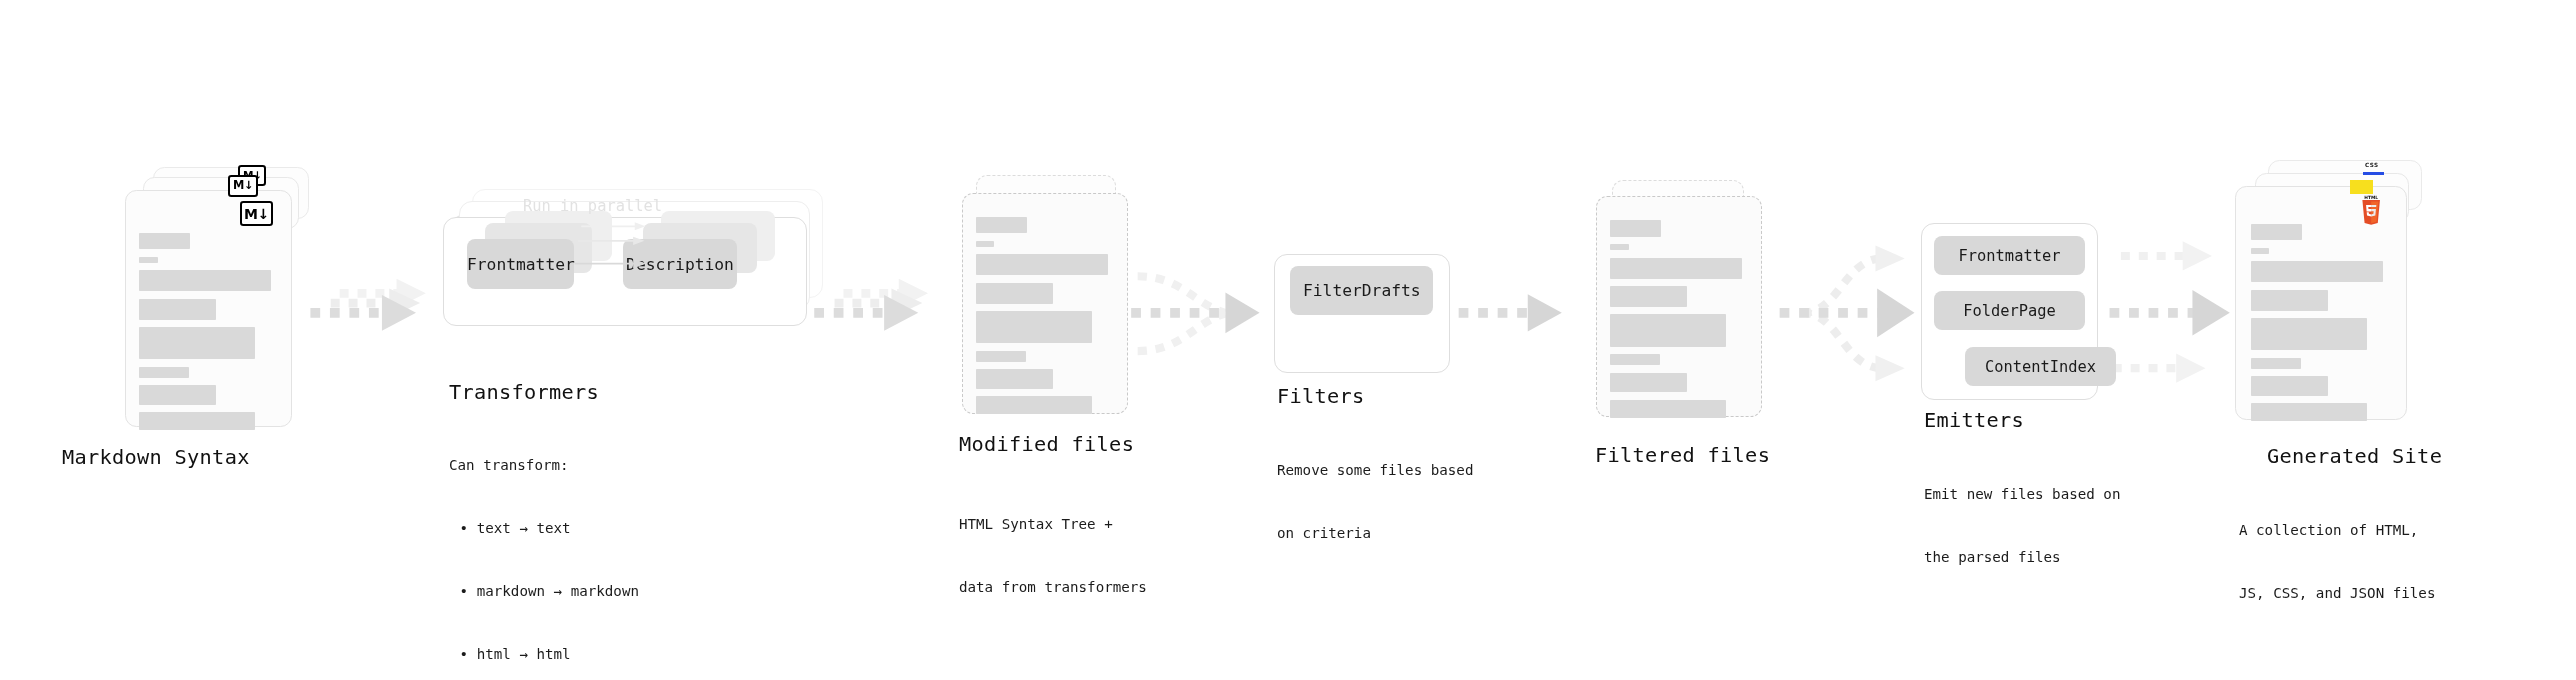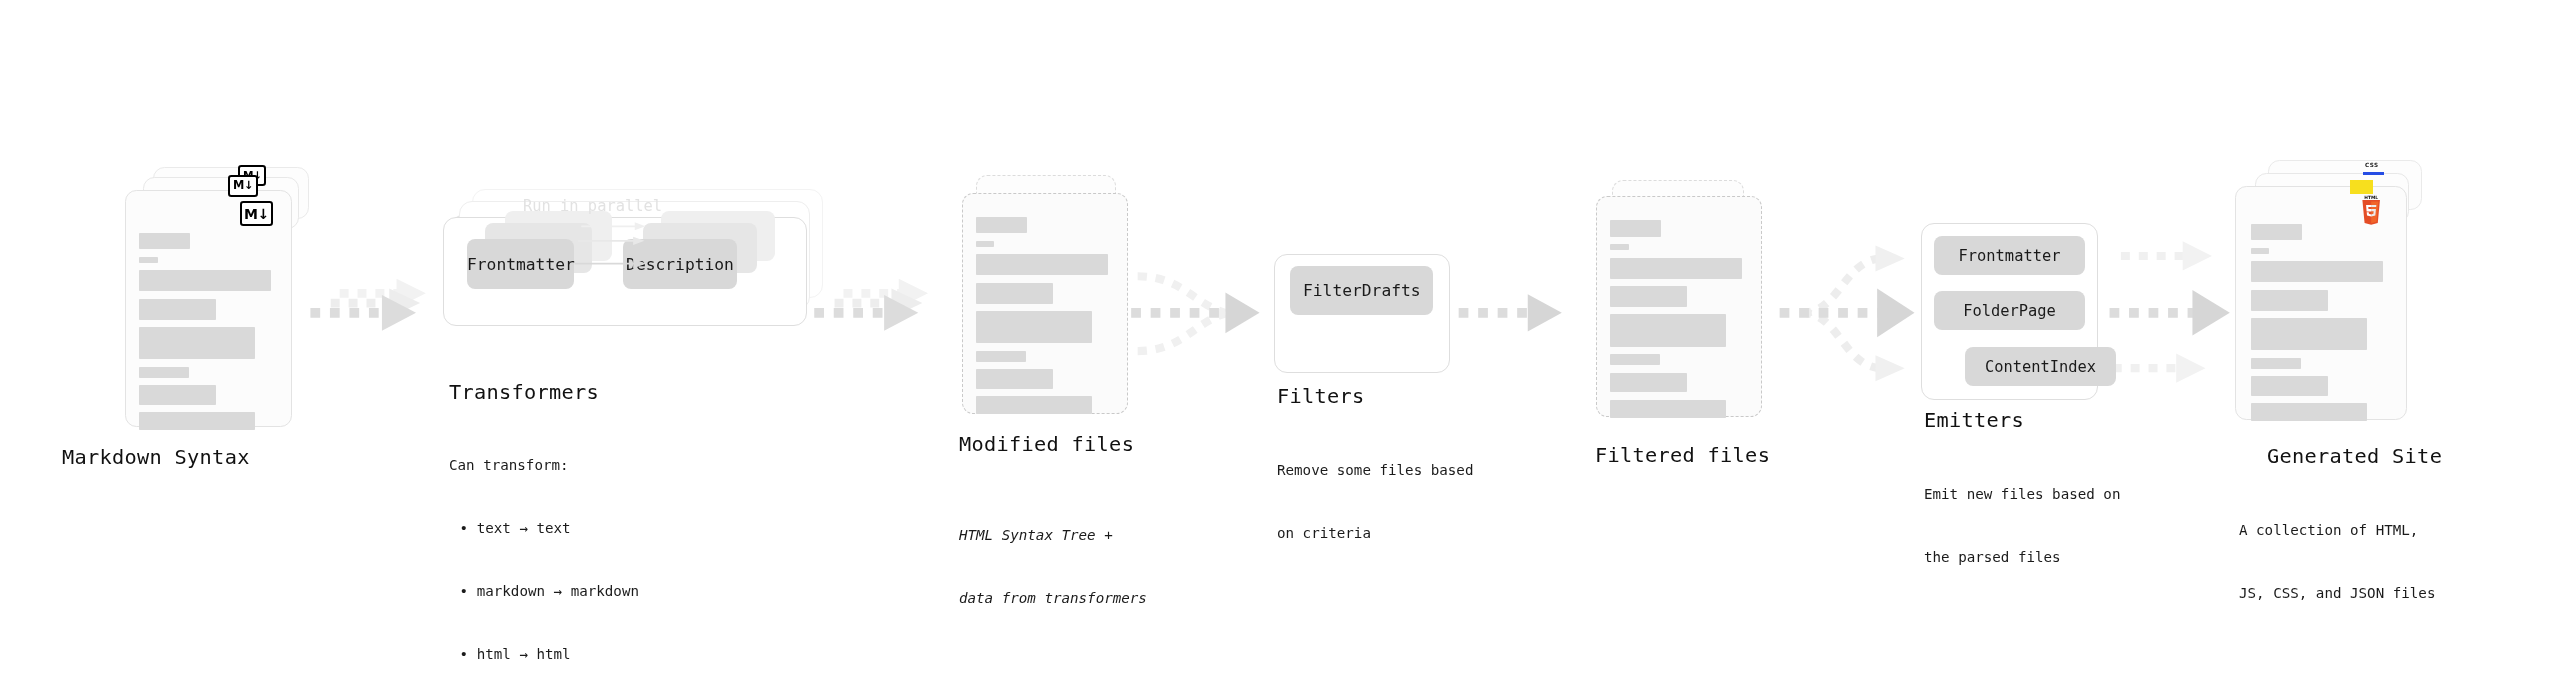--- a/index.html
+++ b/index.html
@@ -295,21 +295,21 @@
         <div class="bar" style="width:77px;height:21px;"></div>
         <div class="bar" style="width:116px;height:32.5px;"></div>
         <div class="bar" style="width:50px;height:11.4px;"></div>
         <div class="bar" style="width:77px;height:19.5px;"></div>
         <div class="bar" style="width:116px;height:18px;"></div>
       </div>
     </div>
   </div>
 
   <div class="caption" style="left:959px; top:432px;">Modified files</div>
-  <div class="sub" style="left:959px; top:483px;font-style:italic;">
+  <div class="sub" style="left:959px; top:472px;">
     <span class="bullet-line">HTML Syntax Tree +</span>
     <span class="bullet-line">data from transformers</span>
   </div>
 
   <div class="node" style="left:1274px; top:254px; width:179px; height:119px;">
     <div class="group l0" style="left:0; top:0; width:176px; height:119px;"></div>
     <div class="chip c0" style="left:16.3px; top:12px; width:143px; height:49px; font-size:16.3px;">FilterDrafts</div>
   </div>
 
   <div class="caption" style="left:1277px; top:384px;">Filters</div>

